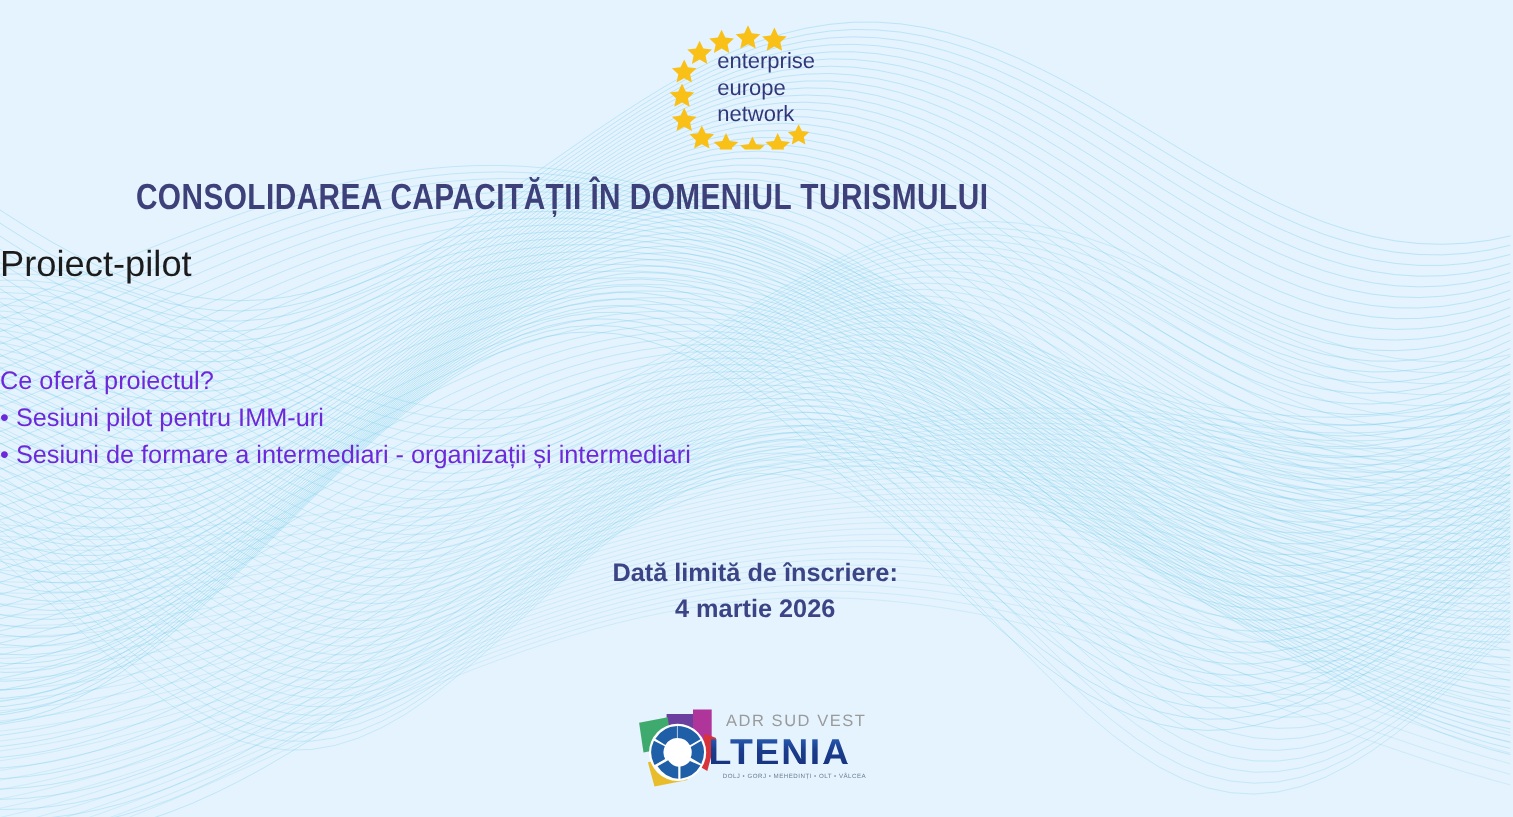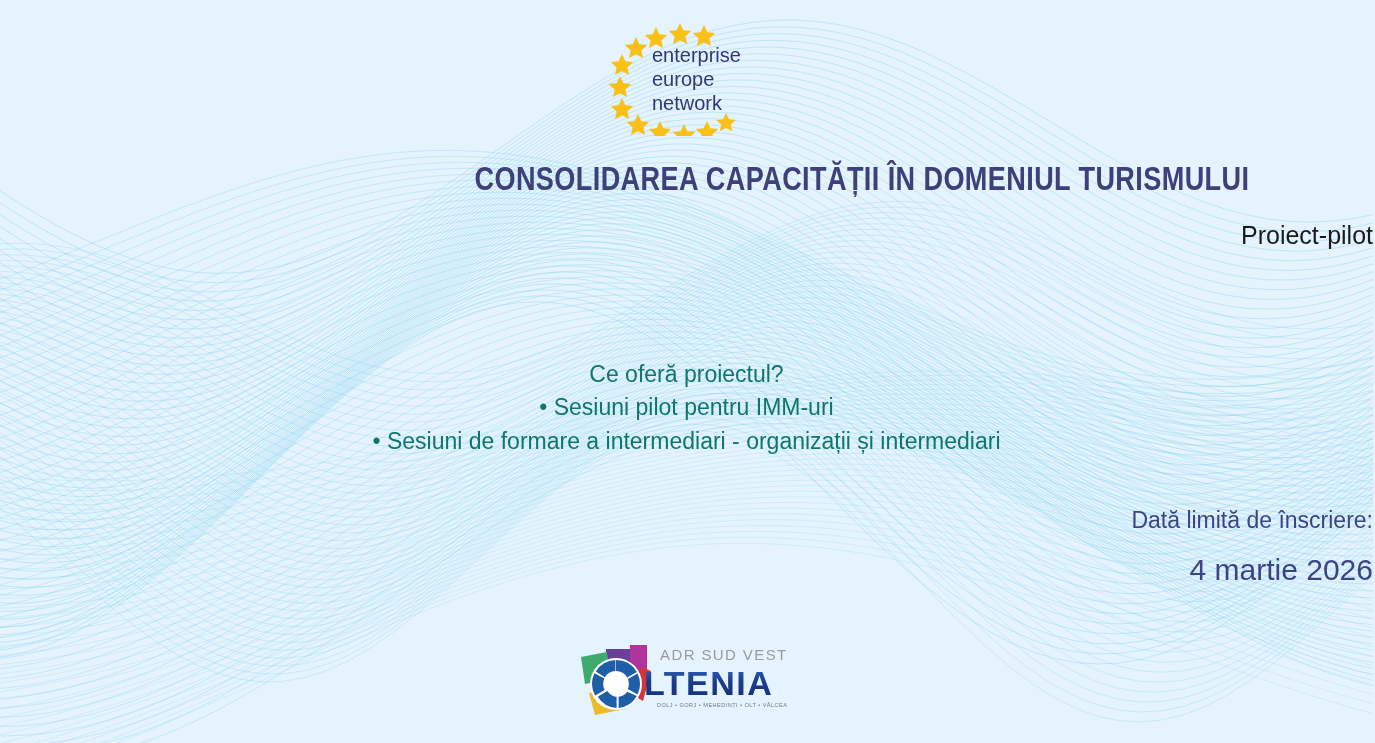--- a/index.html
+++ b/index.html
@@ -40,73 +40,71 @@
     width: 190px;
     height: 118px;
   }
 
   
   .headline-block {
     position: absolute;
     top: 160px;
     left: 0;
     width: 100%;
-    text-align: right;
+    text-align: left;
   }
   .main-title {
     margin: 0;
     font-family: "Liberation Sans Narrow", "Liberation Sans", sans-serif;
     font-size: 33px;
     font-weight: bold;
     letter-spacing: 0.5px;
     color: #3d4079;
     transform: scaleX(0.82);
     transform-origin: center center;
     white-space: nowrap;
     line-height: 1.15;
   }
   .subtitle {
     margin: 22px 0 0 0;
-    font-size: 25px;
+    font-size: 33px;
     font-weight: 400;
     color: #1b1b1b;
     line-height: 1.2;
   }
 
   
   .offer-block {
     position: absolute;
     top: 330px;
     left: 0;
     width: 100%;
-    text-align: center;
-    color: #0f766e;
-    margin-top: 28px;
+    color: #6d28d9;
   }
   .offer-lead {
     font-size: 23px;
     line-height: 1.45;
   }
   .offer-item {
     font-size: 23px;
     line-height: 1.45;
   }
 
   
   .deadline-block {
     position: absolute;
     top: 504px;
     left: 0;
     width: 100%;
-    text-align: right;
+    text-align: center;
     color: #3c4485;
-    font-weight: normal;
+    font-weight: bold;
   }
   .deadline-label { font-size: 23px; line-height: 1.45; }
-  .deadline-date  { font-size: 30px; line-height: 1.45; margin-top: 11px; }
+  .deadline-date  { font-size: 23px; line-height: 1.45; }
 
   
   .adr-logo {
     position: absolute;
     bottom: 22px;
     left: 50%;
     transform: translateX(-50%);
     width: 232px;
     height: 78px;
   }

